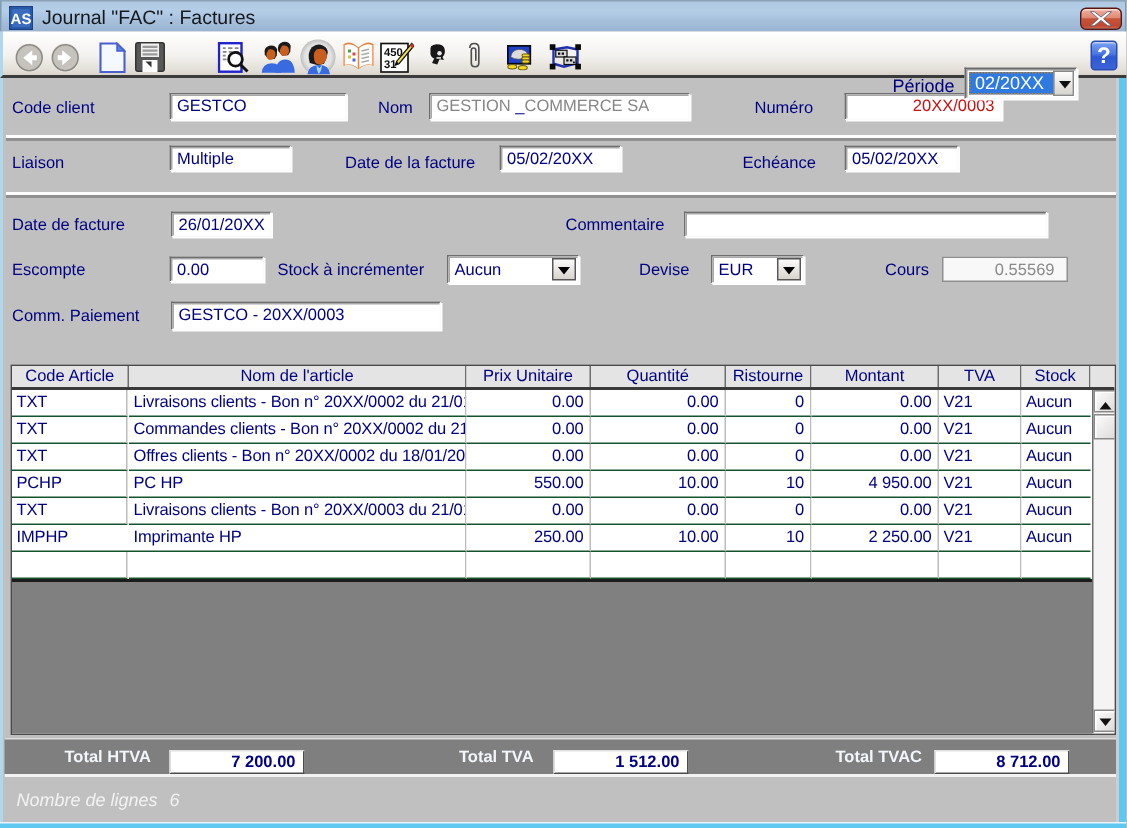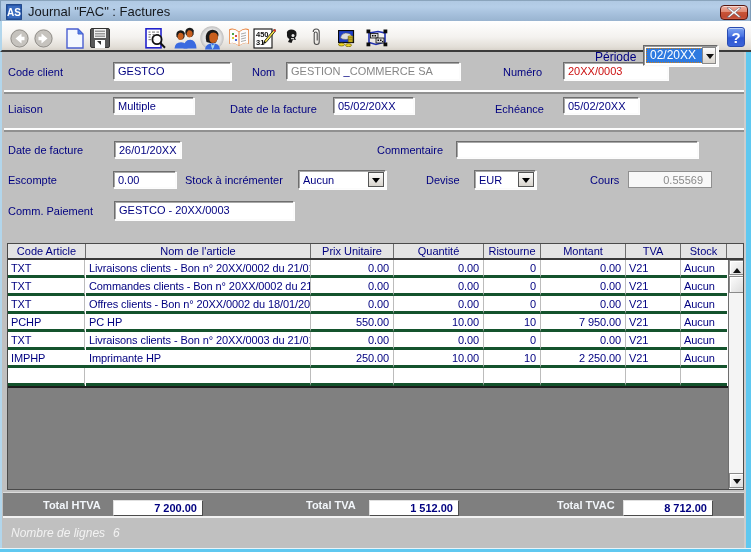--- a/index.html
+++ b/index.html
@@ -62,21 +62,21 @@
   border:4px solid transparent; border-top:5px solid #000; }
 
 
 #grid { left:5px; top:192px; width:737px; height:247px; background:#fff;
   border:1px solid #4a4a4a; overflow:hidden; }
 .hcell { position:absolute; top:0; height:15px; background:#e4e4e4;
   border-right:1px solid #6e6e6e; color:#000080; font-size:11px;
   text-align:center; line-height:15px; }
 #hdrline { position:absolute; left:0; top:14px; width:100%; height:2px; background:#3a3a3a; }
 .cell { position:absolute; height:18px; border-right:1px solid #bcbcbc;
-  border-bottom:3px solid #14532d; color:#000080; font-size:11px; line-height:16px; letter-spacing:-0.1px;
+  border-bottom:1px solid #14532d; color:#000080; font-size:11px; line-height:16px; letter-spacing:-0.1px;
   padding:0 4px 0 3px; white-space:nowrap; overflow:hidden; background:#fff; }
 .num { text-align:right; }
 #gridgray { position:absolute; left:0; top:142px; width:720px; height:105px;
   background:#808080; border-top:2px solid #1c1c1c; }
 #vsb { position:absolute; right:0; top:16px; width:15px; height:229px; background:#f4f4f4;
   border-left:1px solid #6e6e6e; }
 .sbtn { position:absolute; left:0; width:15px; height:15px;
   background:linear-gradient(135deg,#fdfdfd,#dcdcdc); border:1px solid #8a8a8a;
   box-shadow:inset 1px 1px 0 #fff; }
 #sb-up { top:0; }
@@ -265,21 +265,21 @@
 
   <div class="abs" id="content">
     <div class="groove" style="top:39px"></div>
     <div class="groove" style="top:77px"></div>
 
     <div class="lbl" style="left:6px;top:15px">Code client</div>
     <div class="inp" style="left:111px;top:11px;width:118px;height:18px">GESTCO</div>
     <div class="lbl" style="left:250px;top:15px">Nom</div>
     <div class="inp" style="left:284px;top:11px;width:174px;height:18px;color:#868686">GESTION <span style="color:#000080">_</span>COMMERCE SA</div>
     <div class="lbl" style="left:501px;top:15px">Numéro</div>
-    <div class="inp" style="left:561px;top:11px;width:105px;height:18px;color:#cc1010;text-align:left;padding-right:4px">20XX/0003</div>
+    <div class="inp" style="left:561px;top:11px;width:105px;height:18px;color:#cc1010;text-align:right;padding-right:4px">20XX/0003</div>
 
     <div class="lbl" style="left:6px;top:52px">Liaison</div>
     <div class="inp" style="left:111px;top:46px;width:81px;height:17px">Multiple</div>
     <div class="lbl" style="left:228px;top:52px">Date de la facture</div>
     <div class="inp" style="left:331px;top:46px;width:81px;height:17px">05/02/20XX</div>
     <div class="lbl" style="left:493px;top:52px">Echéance</div>
     <div class="inp" style="left:561px;top:46px;width:76px;height:17px">05/02/20XX</div>
 
     <div class="lbl" style="left:6px;top:93px">Date de facture</div>
     <div class="inp" style="left:112px;top:90px;width:67px;height:17px">26/01/20XX</div>
@@ -335,21 +335,21 @@
       <div class="cell num" style="left:476px;top:52px;width:57px">0</div>
       <div class="cell num" style="left:533px;top:52px;width:85px">0.00</div>
       <div class="cell" style="left:618px;top:52px;width:55px">V21</div>
       <div class="cell" style="left:673px;top:52px;width:46px;border-right:none">Aucun</div>
 
       <div class="cell" style="left:0;top:70px;width:77px">PCHP</div>
       <div class="cell" style="left:78px;top:70px;width:225px">PC HP</div>
       <div class="cell num" style="left:303px;top:70px;width:83px">550.00</div>
       <div class="cell num" style="left:386px;top:70px;width:90px">10.00</div>
       <div class="cell num" style="left:476px;top:70px;width:57px">10</div>
-      <div class="cell num" style="left:533px;top:70px;width:85px">7 950.00</div>
+      <div class="cell num" style="left:533px;top:70px;width:85px">4 950.00</div>
       <div class="cell" style="left:618px;top:70px;width:55px">V21</div>
       <div class="cell" style="left:673px;top:70px;width:46px;border-right:none">Aucun</div>
 
       <div class="cell" style="left:0;top:88px;width:77px">TXT</div>
       <div class="cell" style="left:78px;top:88px;width:225px">Livraisons clients - Bon n° 20XX/0003 du 21/01/20XX</div>
       <div class="cell num" style="left:303px;top:88px;width:83px">0.00</div>
       <div class="cell num" style="left:386px;top:88px;width:90px">0.00</div>
       <div class="cell num" style="left:476px;top:88px;width:57px">0</div>
       <div class="cell num" style="left:533px;top:88px;width:85px">0.00</div>
       <div class="cell" style="left:618px;top:88px;width:55px">V21</div>

